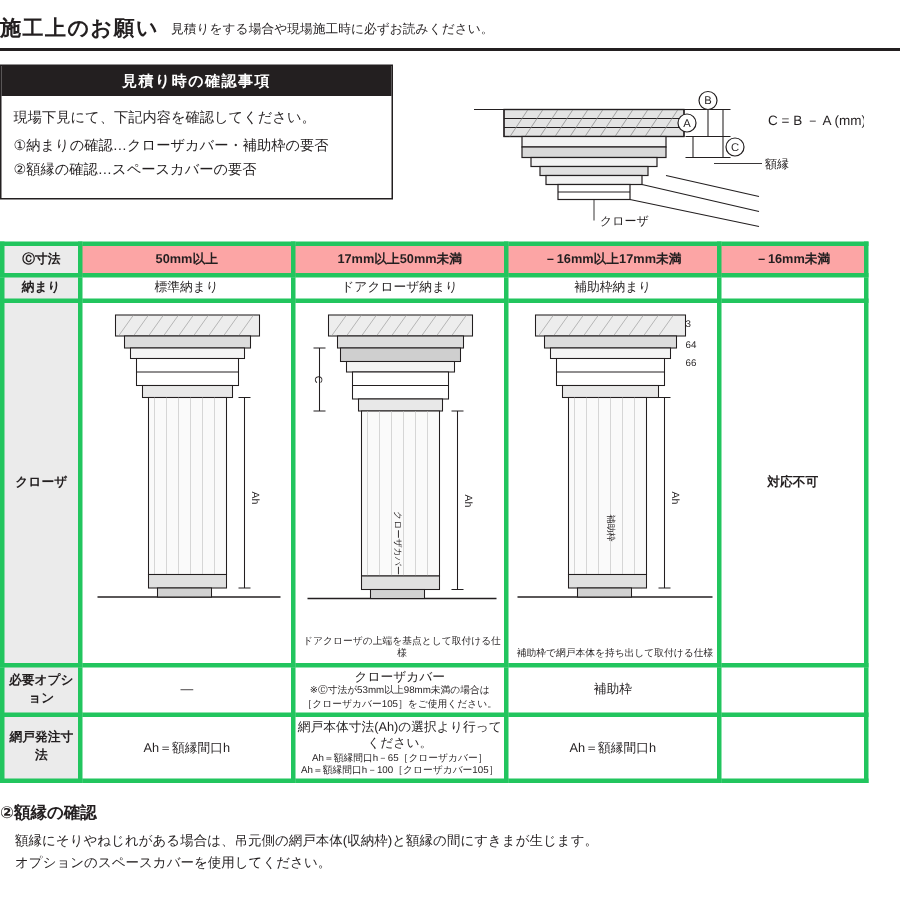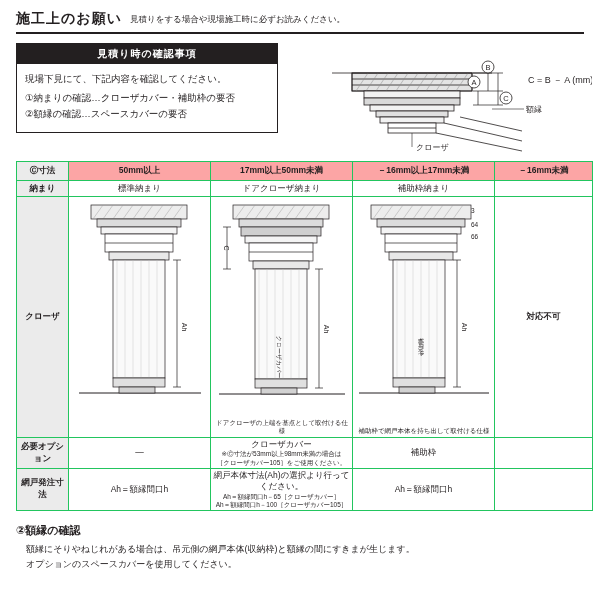--- a/index.html
+++ b/index.html
@@ -4,42 +4,42 @@
 <style>
   html,body{margin:0;padding:0;}
   body{
     width:600px;height:600px;
     background:#ffffff;
     font-family:"Liberation Sans","DejaVu Sans",sans-serif;
     color:#231f20;
     font-size:9px;
     overflow:hidden;
   }
-  .page{position:relative;width:600px;height:600px;box-sizing:border-box;padding:10px 16px;}
+  .page{position:relative;width:600px;height:600px;box-sizing:border-box;padding:10px 0;}
 
   
   .hdr{display:flex;align-items:flex-end;gap:8px;border-bottom:2px solid #231f20;padding-bottom:4px;}
   .hdr-title{font-size:14px;font-weight:bold;letter-spacing:1px;}
   .hdr-sub{font-size:8.5px;padding-bottom:2px;}
 
   
   .topwrap{display:flex;margin-top:9px;gap:0px;align-items:flex-start;}
   .estimate{flex:0 0 262px;border:1px solid #231f20;box-sizing:border-box;}
   .est-head{background:#231f20;color:#fff;font-size:10px;font-weight:bold;text-align:center;padding:3px 0;letter-spacing:1px;font-family:Liberation Mono, monospace;}
   .est-body{padding:7px 8px 9px 8px;line-height:1.75;font-size:9.5px;}
   .est-body .l1{margin-bottom:2px;}
 
   .diagram{flex:1;position:relative;height:118px;margin-left:4px;}
 
   
   .sec-title{font-size:11px;font-weight:bold;margin:12px 0 4px 0;}
 
   
   table.grid{border-collapse:collapse;width:576px;table-layout:fixed;}
-  table.grid th,table.grid td{border:1px solid #22c55e;font-size:8.5px;text-align:center;vertical-align:middle;}
+  table.grid th,table.grid td{border:3px solid #22c55e;font-size:8.5px;text-align:center;vertical-align:middle;}
   .col-lbl{width:52px;background:#ebebeb;font-weight:bold;}
   th.hdr-cell{background:#fca5a5;font-weight:bold;height:16px;}
   .row-h{height:16px;}
   .cell-dim{height:240px;padding:0;position:relative;}
   .cell-x{font-size:11px;font-weight:bold;}
   td.opt{height:26px;font-size:8px;line-height:1.35;}
   td.ahn{height:26px;font-size:7.5px;line-height:1.35;}
   .note-line{font-size:6.5px;line-height:1.25;}
 
   

